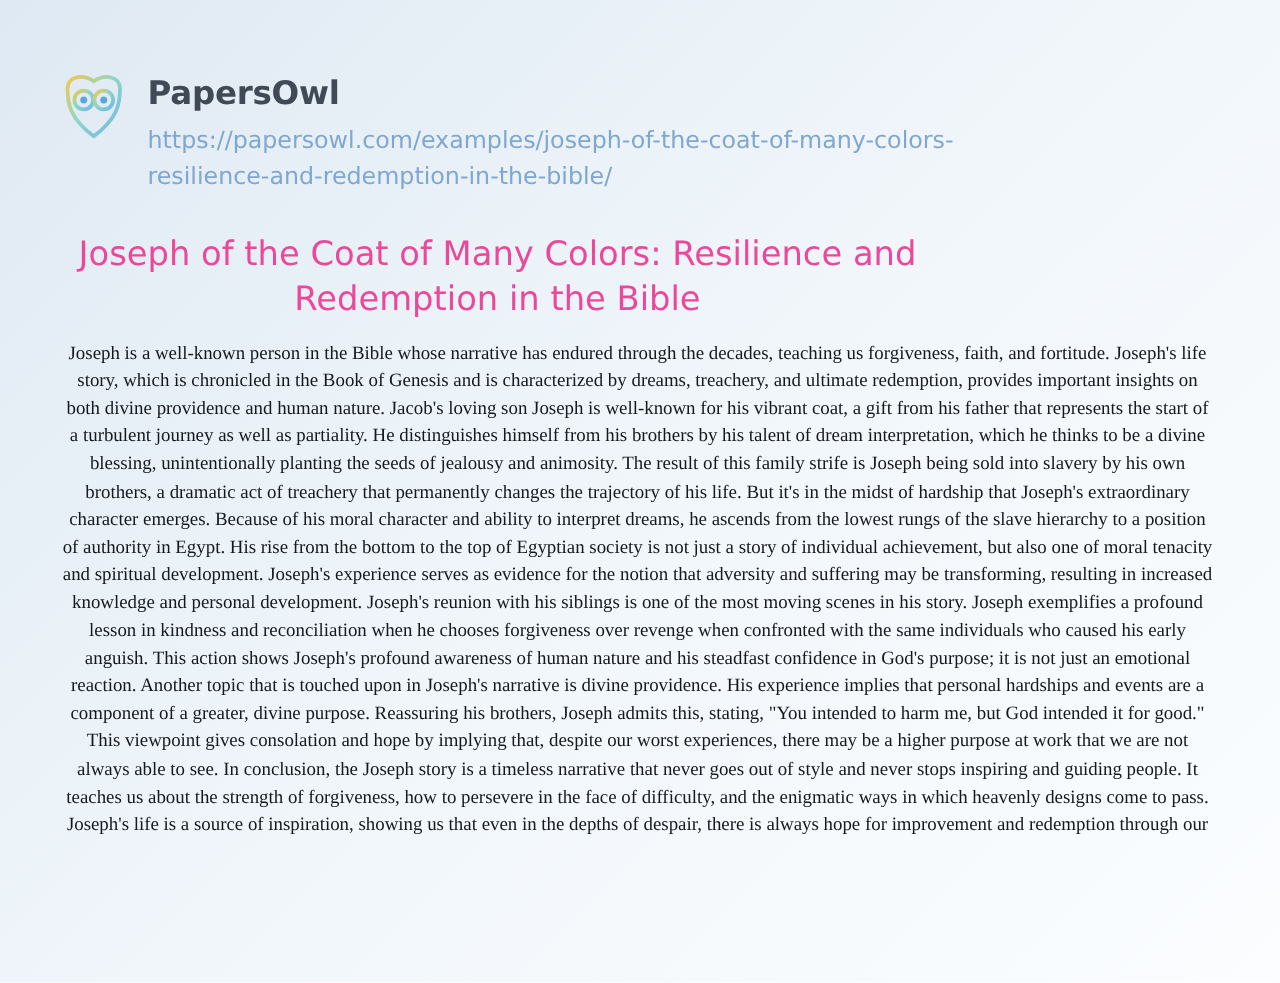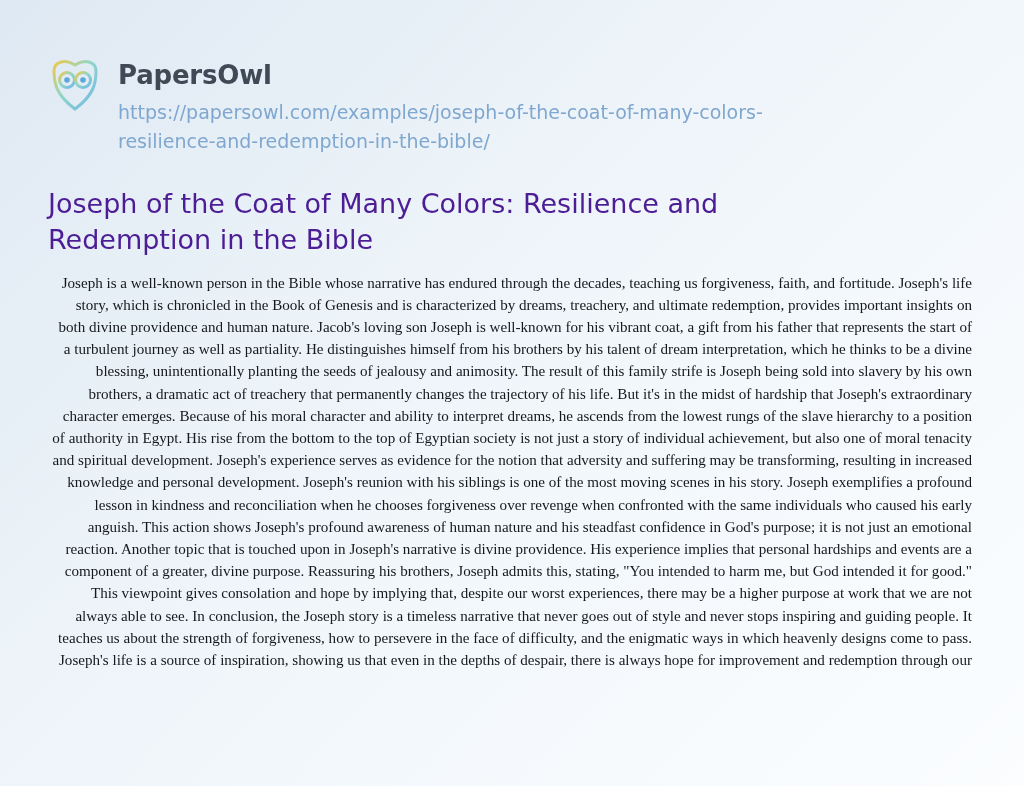--- a/index.html
+++ b/index.html
@@ -47,32 +47,33 @@
     color: #7fa7cf;
     line-height: 1.55;
     margin-top: 8px;
     max-width: 700px;
     word-break: break-word;
   }
   .title {
     font-family: "DejaVu Sans", sans-serif;
     font-size: 27px;
     font-weight: normal;
-    color: #4c1d95;
+    color: #ec4899;
     line-height: 1.32;
     margin: 30px 0 0 48px;
     max-width: 700px;
+    text-align: center;
   }
   .body-text {
     margin: 14px 52px 0 48px;
     font-family: "Liberation Serif", serif;
     font-size: 15.1px;
     line-height: 1.47;
     color: #15181c;
-    text-align: right;
+    text-align: center;
     max-width: 932px;
   }
 </style>
 </head>
 <body>
 
 <div class="page">
 
   <div class="header">
     <span class="logo">

